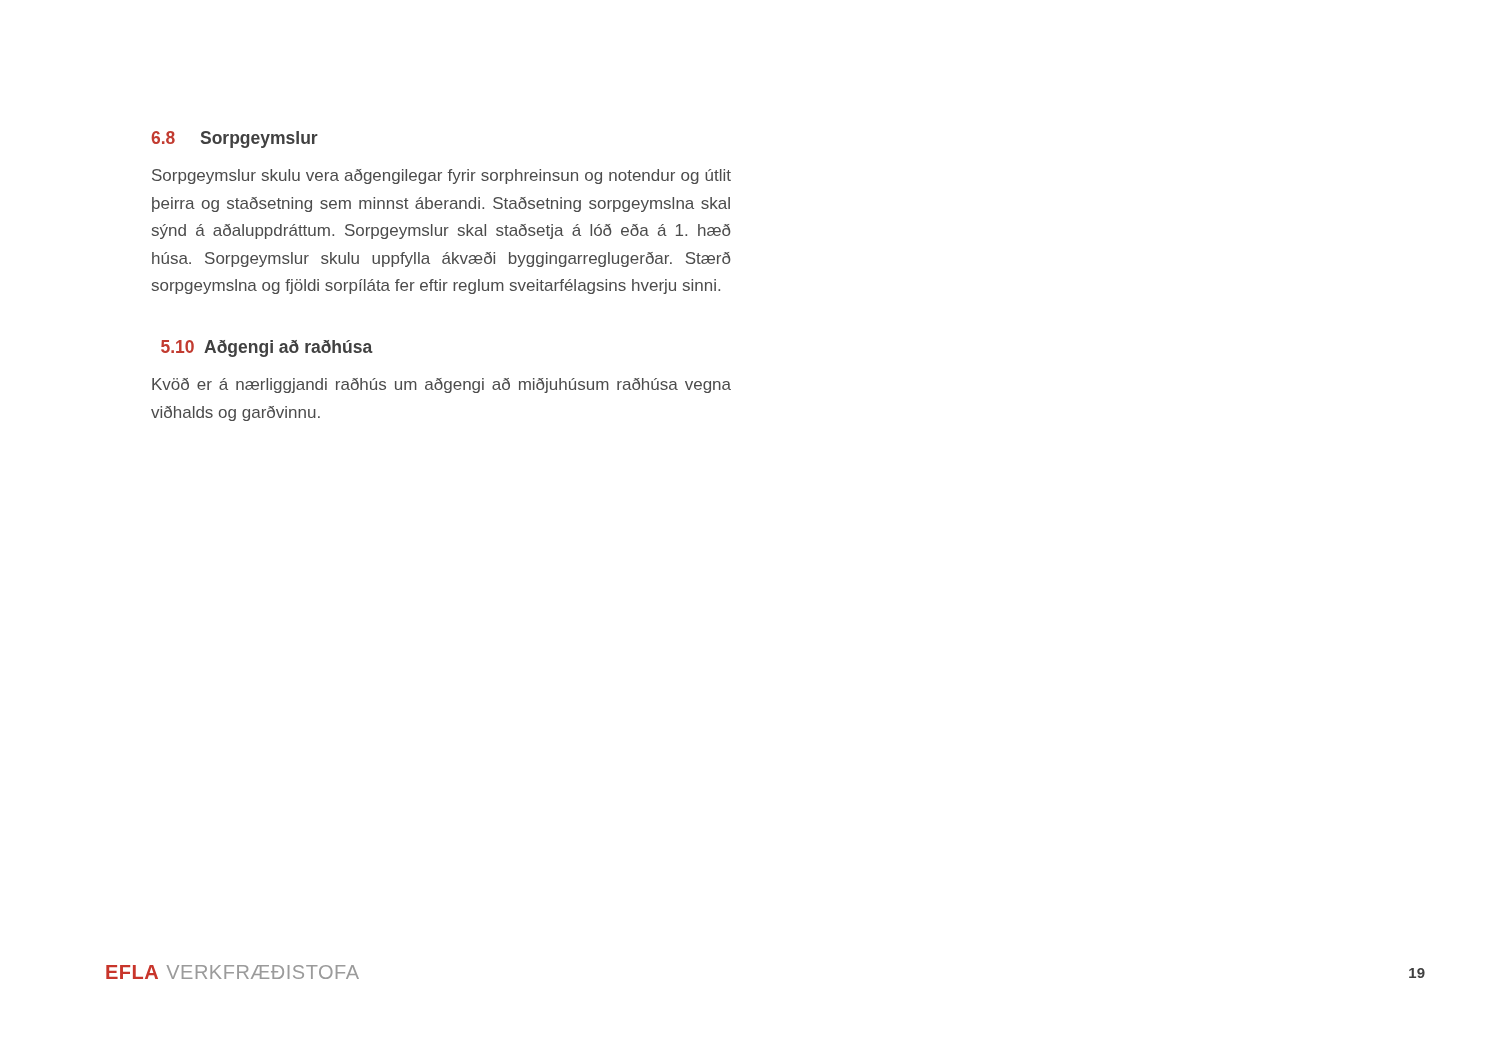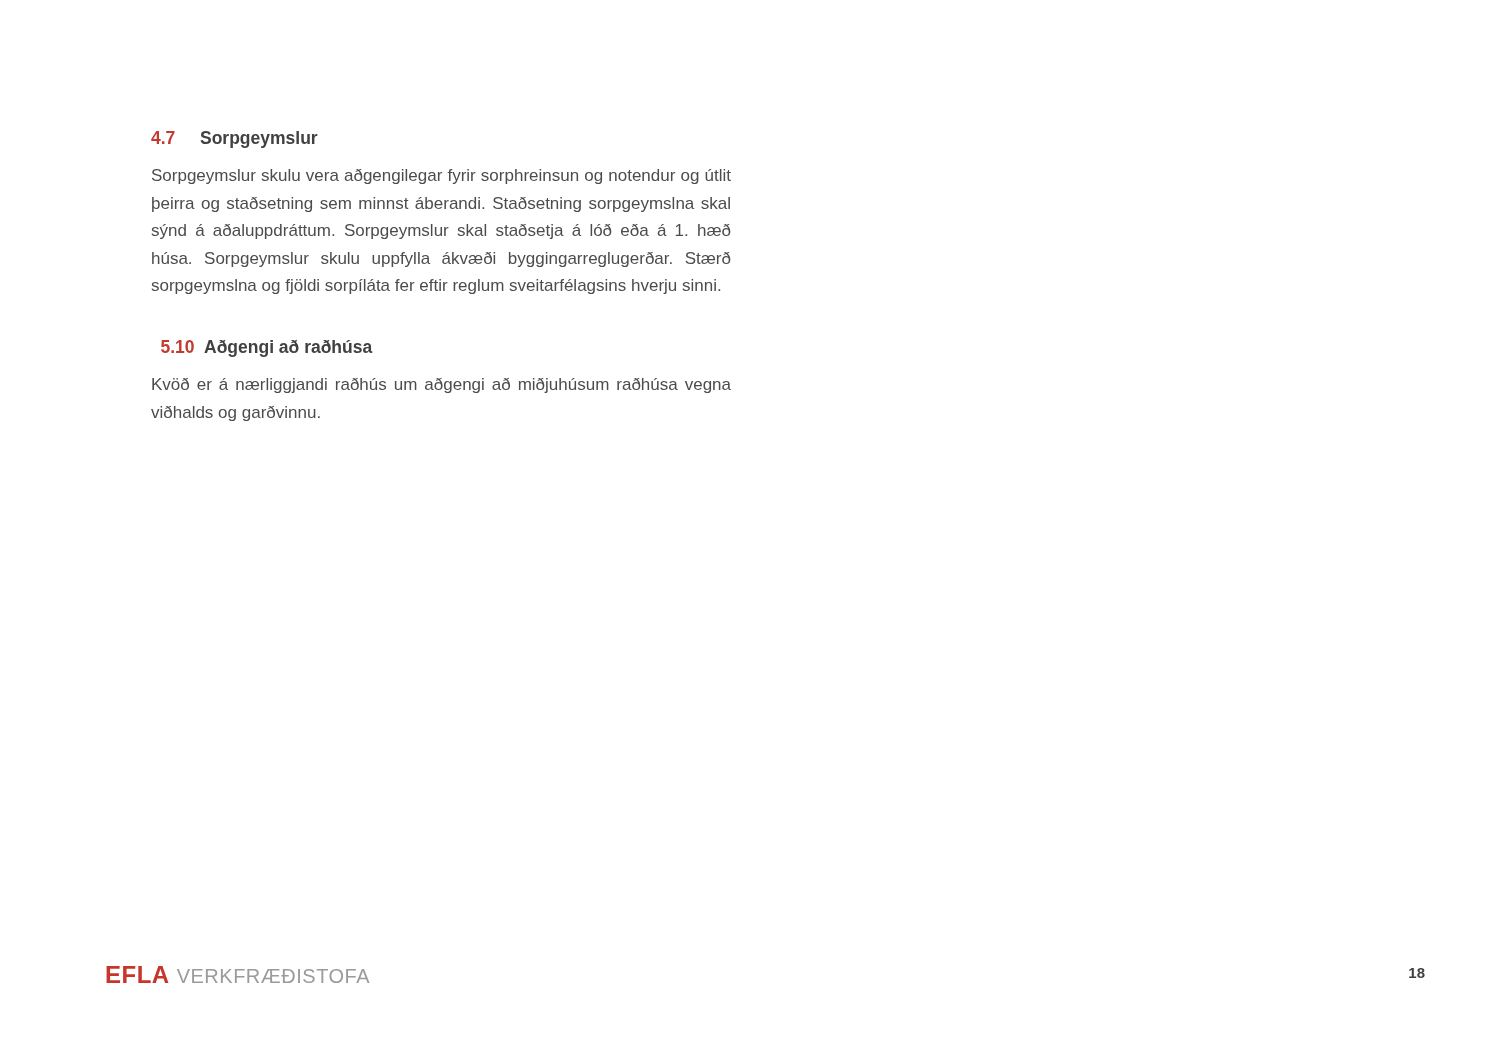--- a/index.html
+++ b/index.html
@@ -55,21 +55,21 @@
   .footer-logo {
     position: absolute;
     left: 105px;
     top: 961px;
     display: flex;
     align-items: baseline;
     gap: 7px;
     white-space: nowrap;
   }
   .logo-primary {
-    font-size: 24px;
+    font-size: 20px;
     font-weight: 800;
     letter-spacing: 0.5px;
     color: #c8352b;
   }
   .logo-secondary {
     font-size: 20px;
     font-weight: 400;
     letter-spacing: 0.5px;
     color: #9b9b9b;
   }
@@ -83,21 +83,21 @@
   }
 </style>
 </head>
 <body>
 
 <div class="page">
 
   <div class="content">
 
     <div class="section-heading h-first">
-      <span class="sec-num">4.7</span>
+      <span class="sec-num">6.8</span>
       <span class="sec-title">Sorpgeymslur</span>
     </div>
 
     <p class="body-para">Sorpgeymslur skulu vera aðgengilegar fyrir sorphreinsun og notendur og útlit þeirra og staðsetning sem minnst áberandi. Staðsetning sorpgeymslna skal sýnd á aðaluppdráttum. Sorpgeymslur skal staðsetja á lóð eða á 1. hæð húsa. Sorpgeymslur skulu uppfylla ákvæði byggingarreglugerðar. Stærð sorpgeymslna og fjöldi sorpíláta fer eftir reglum sveitarfélagsins hverju sinni.</p>
 
     <div class="section-gap"></div>
 
     <div class="section-heading h-second">
       <span class="sec-num">5.10</span>
       <span class="sec-title">Aðgengi að raðhúsa</span>
@@ -105,15 +105,15 @@
 
     <p class="body-para">Kvöð er á nærliggjandi raðhús um aðgengi að miðjuhúsum raðhúsa vegna viðhalds og garðvinnu.</p>
 
   </div>
 
   <div class="footer-logo">
     <span class="logo-primary">EFLA</span>
     <span class="logo-secondary">VERKFRÆÐISTOFA</span>
   </div>
 
-  <div class="page-number">18</div>
+  <div class="page-number">19</div>
 
 </div>
 
 </body></html>

